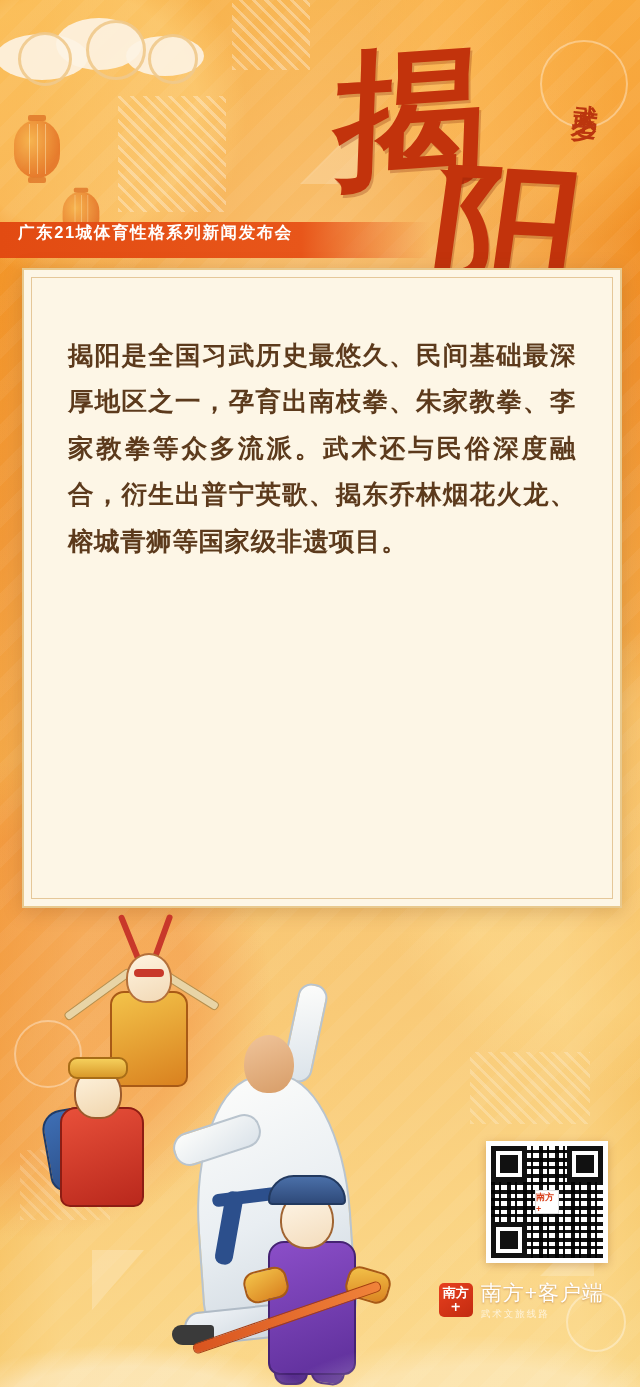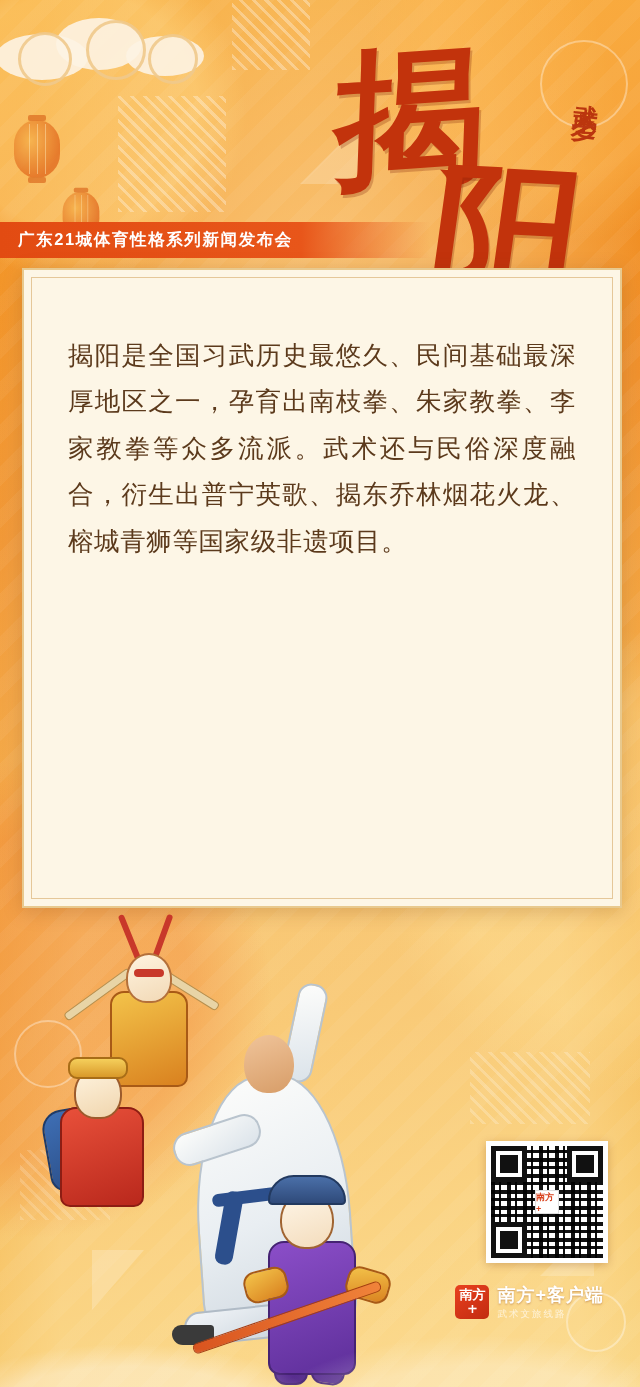--- a/index.html
+++ b/index.html
@@ -70,21 +70,21 @@
   .lantern .rib {
     position: absolute; top: 4px; bottom: 4px; width: 1px; background: rgba(255,240,200,.5);
   }
 
   
   .ribbon {
     position: absolute;
     left: 0; top: 222px;
     width: 430px; height: 36px;
     background: linear-gradient(90deg, #e24b12 0%, #e8561a 70%, rgba(232,86,26,0) 100%);
-    display: flex; align-items: center;
+    display: flex; align-items: flex-start;
   }
   .ribbon-text {
     color: #fff;
     font-size: 16.5px;
     letter-spacing: 1.6px;
     padding-left: 18px;
     font-weight: 700;
     white-space: nowrap;
   }
 
@@ -145,21 +145,21 @@
     left: 44px; right: 44px; top: 62px;
   }
   .para {
     font-family: "DejaVu Serif", serif;
     color: #5c3a1c;
     font-size: 25.5px;
     line-height: 1.82;
     letter-spacing: .6px;
     text-align: justify;
     margin: 0 0 30px 0;
-    font-weight: 400;
+    font-weight: 700;
   }
   .para:last-child { margin-bottom: 0; }
 
   
   .illus {
     position: absolute;
     left: 0; bottom: 0; width: 640px; height: 500px;
     pointer-events: none;
   }
   .figure { position: absolute; }
@@ -343,21 +343,21 @@
     background: linear-gradient(145deg,#e8401f,#c22b10);
     border-radius: 5px;
     color: #fff; font-size: 13px; font-weight: 700;
     display: flex; align-items: center; justify-content: center;
     line-height: 1.05;
     text-align: center;
     font-family: "DejaVu Serif", serif;
   }
   .brand-text { display: flex; flex-direction: column; }
   .brand-name {
-    color: #fff; font-size: 18px; font-weight: 700; letter-spacing: 1px;
+    color: #fff; font-size: 21px; font-weight: 400; letter-spacing: 1px;
     text-shadow: 0 1px 2px rgba(120,40,0,.35);
   }
   .brand-sub {
     color: #fff6e2; font-size: 9.5px; letter-spacing: 2px; opacity: .9;
     margin-top: 1px;
   }
 
   .bottom-wave {
     position: absolute; left: 0; bottom: 0; width: 640px; height: 160px;
     background:

